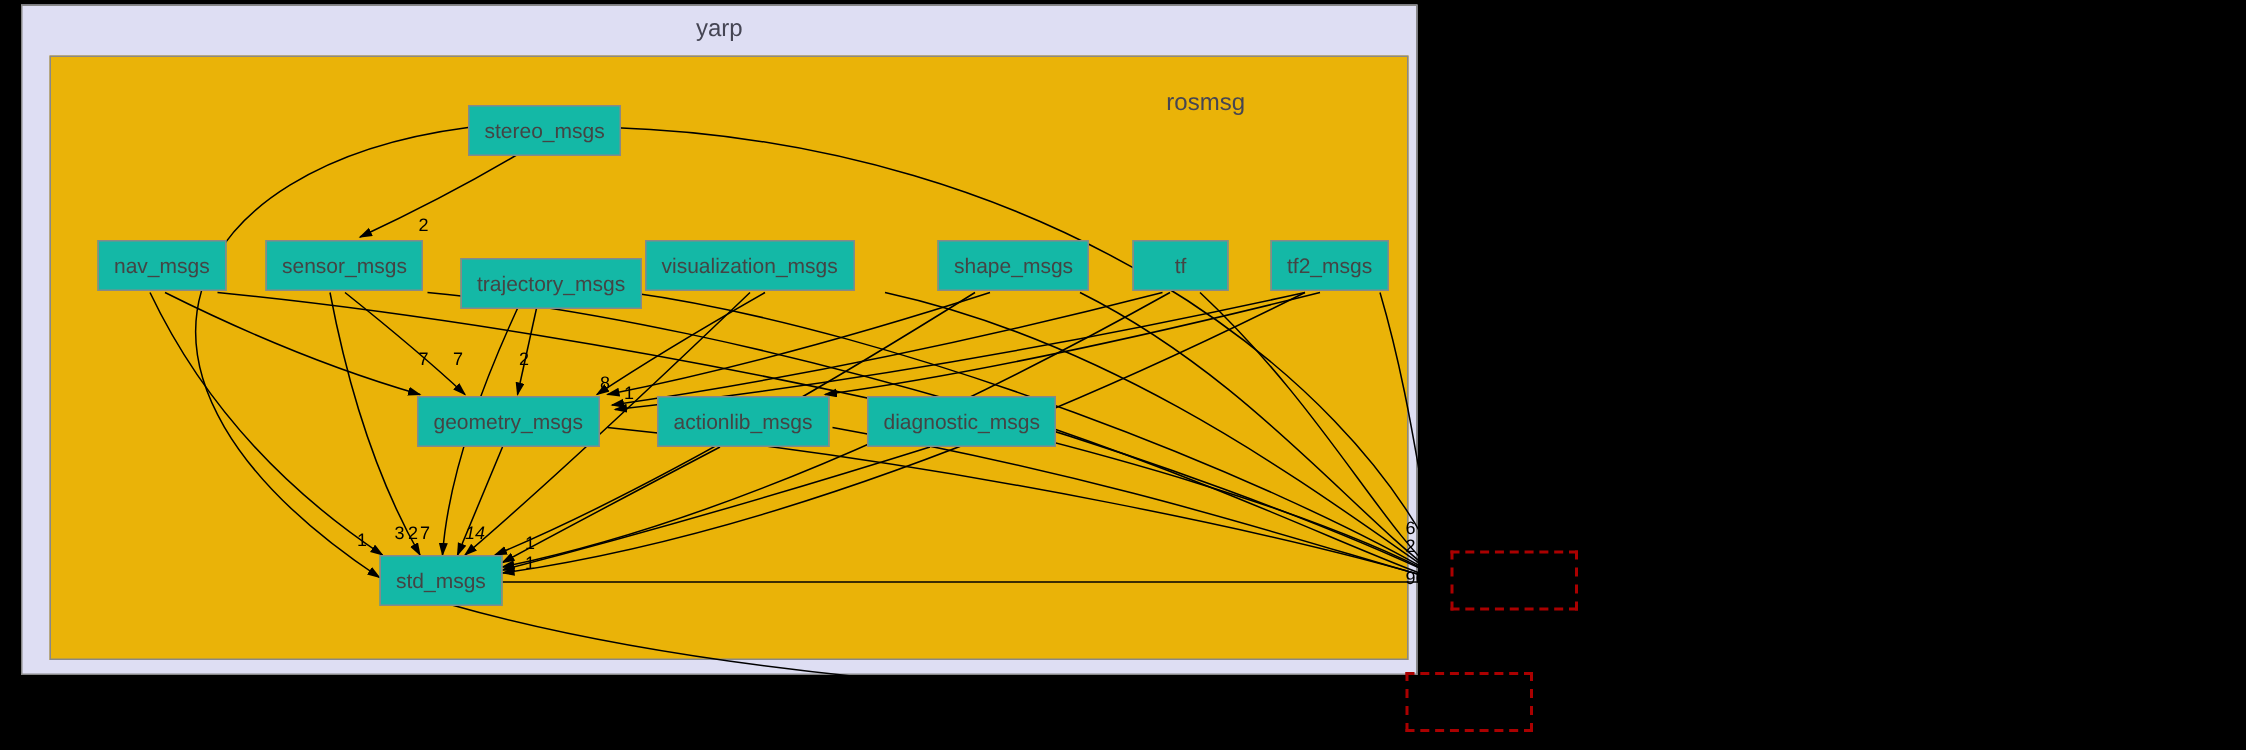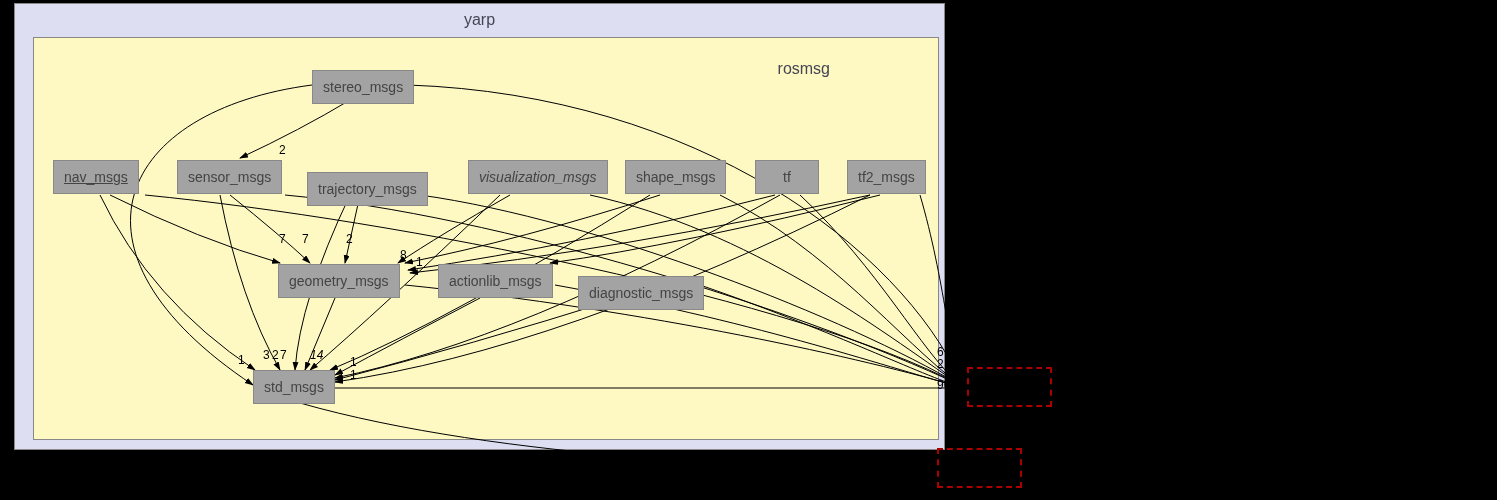--- a/index.html
+++ b/index.html
@@ -27,32 +27,32 @@
       color: #454553;
       font-size: 16px;
     }
     .inner-container {
       position: absolute;
       left: 18px;
       top: 33px;
       width: 906px;
       height: 403px;
       border: 1px solid #888;
-      background: #fef9c3;
+      background: #eab308;
     }
     .inner-label {
       position: absolute;
       top: 22px;
       right: 108px;
       color: #454553;
       font-size: 16px;
     }
     .node {
       position: absolute;
-      background: #a3a3a3;
+      background: #14b8a6;
       border: 1px solid #888;
       padding: 8px 10px;
       font-size: 14px;
       color: #444;
       text-align: center;
       z-index: 10;
     }
     .legend-box {
       position: absolute;
       border: 2px dashed #a00;
@@ -81,31 +81,31 @@
 
 <div class="outer-container">
   <div class="outer-label">yarp</div>
   <div class="inner-container">
     <div class="inner-label">rosmsg</div>
   </div>
 </div>
 
 <div class="node" style="left:312px; top:70px;">stereo_msgs</div>
 
-<div class="node" style="left:53px; top:160px;text-decoration:underline;">nav_msgs</div>
+<div class="node" style="left:65px; top:160px;">nav_msgs</div>
 <div class="node" style="left:177px; top:160px;">sensor_msgs</div>
 <div class="node" style="left:307px; top:172px;">trajectory_msgs</div>
-<div class="node" style="left:468px; top:160px;font-style:italic;">visualization_msgs</div>
+<div class="node" style="left:430px; top:160px;">visualization_msgs</div>
 <div class="node" style="left:625px; top:160px;">shape_msgs</div>
 <div class="node" style="left:755px; top:160px; width:64px;">tf</div>
 <div class="node" style="left:847px; top:160px;">tf2_msgs</div>
 
 <div class="node" style="left:278px; top:264px;text-align:right;">geometry_msgs</div>
 <div class="node" style="left:438px; top:264px;text-align:center;">actionlib_msgs</div>
-<div class="node" style="left:578px; top:276px;text-align:right;">diagnostic_msgs</div>
+<div class="node" style="left:578px; top:264px;text-align:right;">diagnostic_msgs</div>
 
 <div class="node" style="left:253px; top:370px;">std_msgs</div>
 
 <div class="legend-box" style="left:967px; top:367px;"></div>
 <div class="legend-box" style="left:937px; top:448px;"></div>
 
 <div class="edge-label" style="left:279px; top:143px;">2</div>
 <div class="edge-label" style="left:279px; top:232px;">7</div>
 <div class="edge-label" style="left:302px; top:232px;">7</div>
 <div class="edge-label" style="left:346px; top:232px;">2</div>

